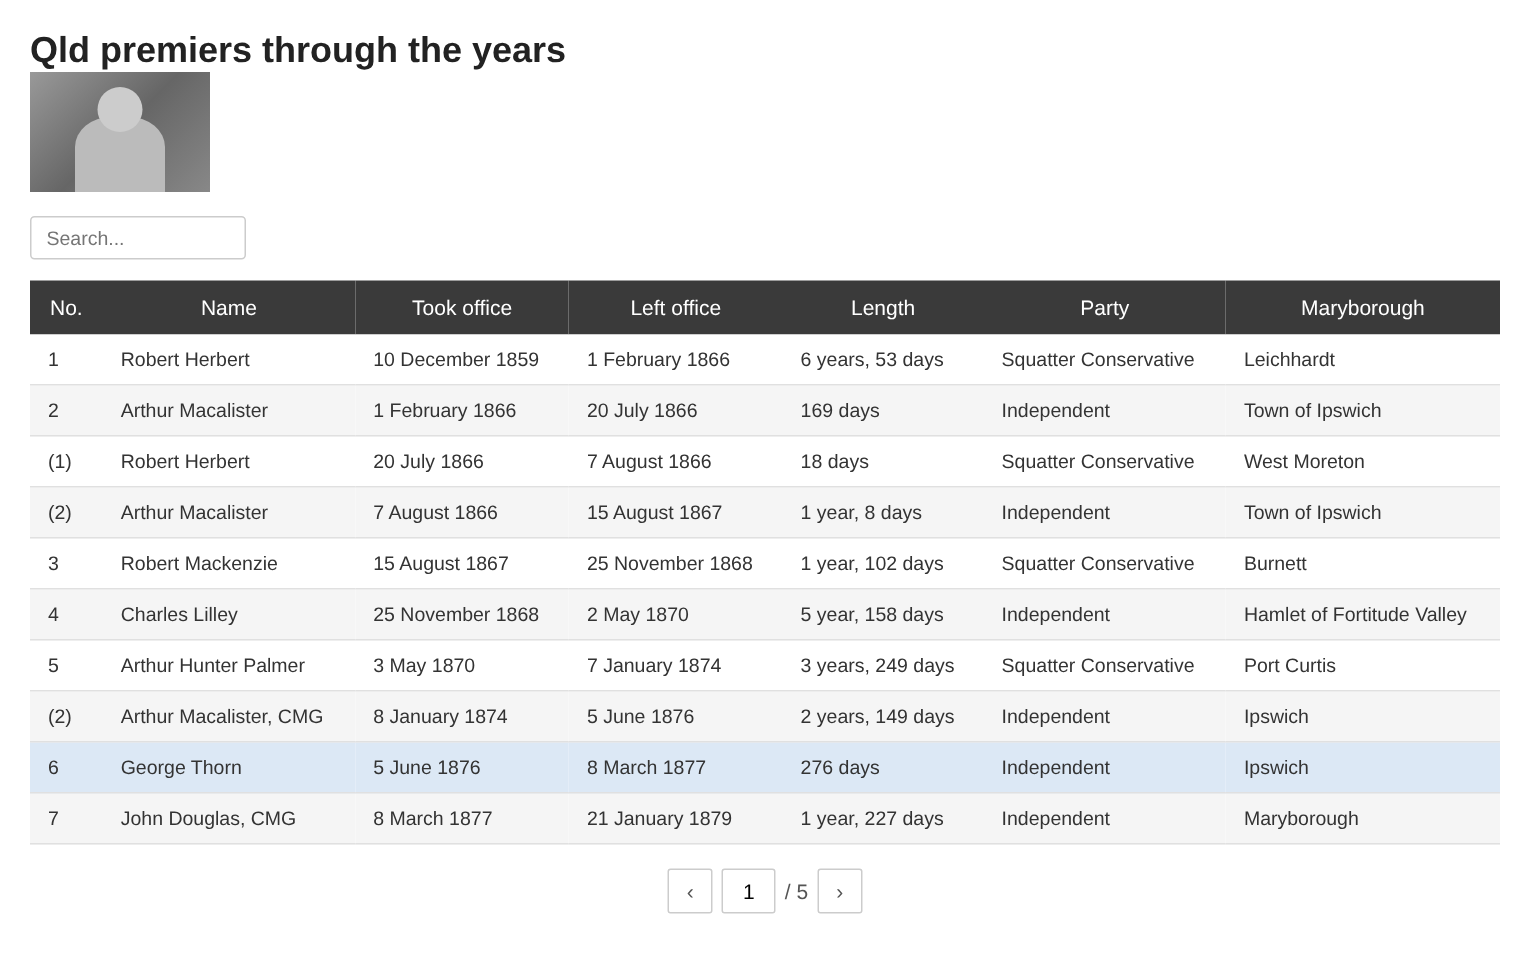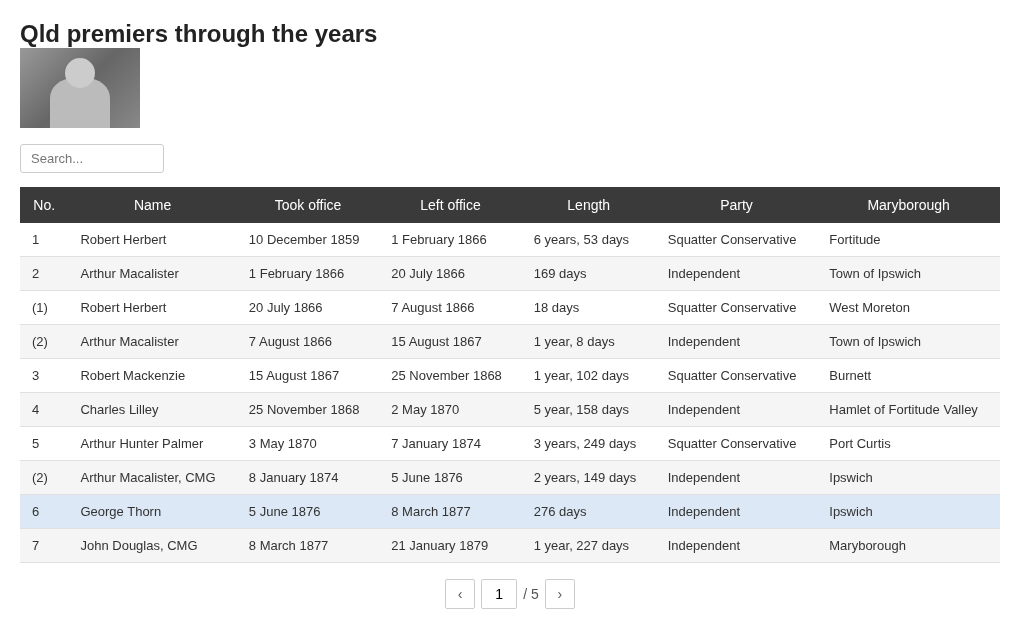--- a/index.html
+++ b/index.html
@@ -159,21 +159,21 @@
     </tr>
   </thead>
   <tbody id="table-body">
   <tr>
         <td>1</td>
         <td>Robert Herbert</td>
         <td>10 December 1859</td>
         <td>1 February 1866</td>
         <td>6 years, 53 days</td>
         <td>Squatter Conservative</td>
-        <td>Fortitude</td>
+        <td>Leichhardt</td>
       </tr>
       <tr>
         <td>2</td>
         <td>Arthur Macalister</td>
         <td>1 February 1866</td>
         <td>20 July 1866</td>
         <td>169 days</td>
         <td>Independent</td>
         <td>Town of Ipswich</td>
       </tr>

